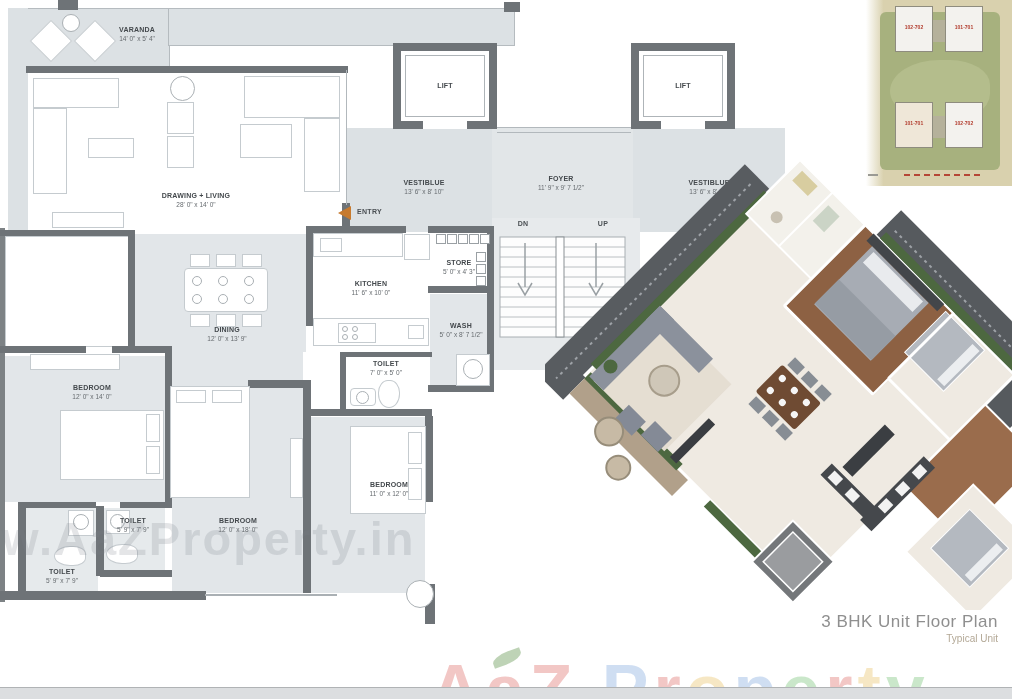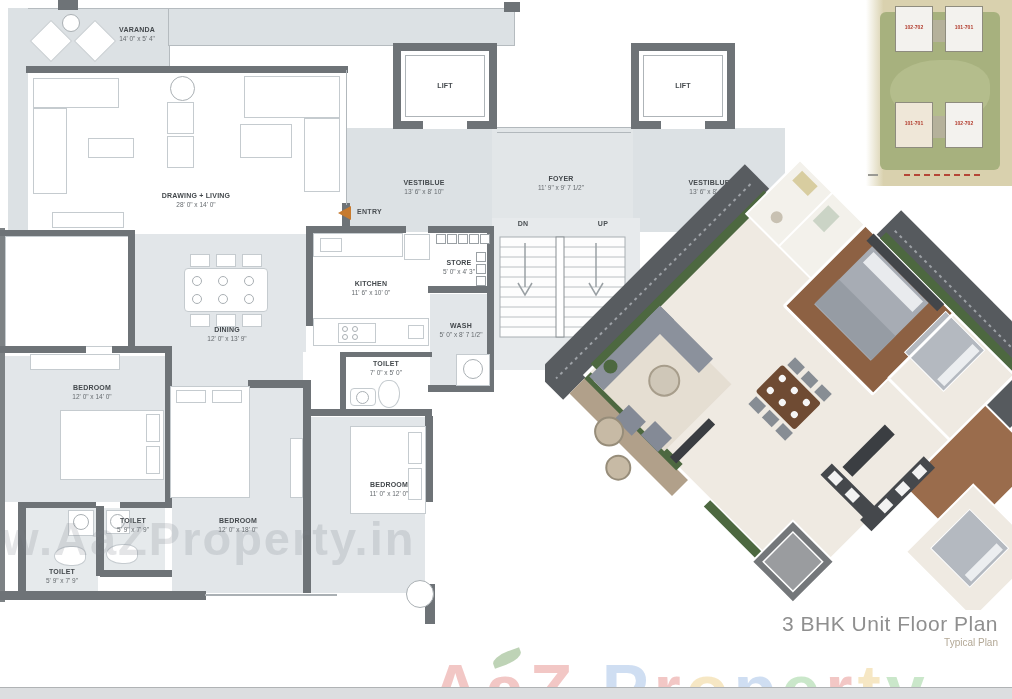--- a/index.html
+++ b/index.html
@@ -15,21 +15,21 @@
   .lbl .dim{font-size:6.5px;color:#666b6f;}
   .tag{position:absolute;font-weight:bold;font-size:7px;color:#4a4f53;letter-spacing:.3px;}
   .gray-room{background:#e2e6e9;}
   .vest{background:#dce1e4;}
   .diamond{position:absolute;background:#fff;border:1px solid #c5cbcf;transform:rotate(45deg);box-sizing:border-box;}
   #siteplan{position:absolute;left:866px;top:0;width:146px;height:186px;
             background:linear-gradient(90deg,#ffffff 0%,#d9d1ae 12%);}
   .unit{position:absolute;width:38px;height:46px;background:#f3f2ee;border:1px solid #8e8c7e;box-sizing:border-box;}
   .unit-lbl{position:absolute;width:38px;text-align:center;font-size:5px;font-weight:bold;color:#b23c2d;letter-spacing:0;}
   #title-block{position:absolute;right:14px;top:612px;text-align:right;}
-  #title-main{font-size:21px;color:#8f8f8f;letter-spacing:.5px;}
+  #title-main{font-size:17px;color:#8f8f8f;letter-spacing:.5px;}
   #title-sub{font-size:10px;color:#b3a896;margin-top:1px;}
   #wm-mid{position:absolute;left:-75px;top:511px;font-size:47px;font-weight:bold;letter-spacing:2px;
           color:rgba(120,127,134,0.20);white-space:nowrap;}
   #wm-brand{position:absolute;left:430px;top:650px;font-size:70px;font-weight:bold;letter-spacing:5px;
             opacity:.32;white-space:nowrap;}
   #bottom-bar{position:absolute;left:0;top:687px;width:1012px;height:12px;background:#dcdee0;border-top:1px solid #b0b3b5;}
   svg{position:absolute;}
 </style>
 </head>
 <body>
@@ -364,17 +364,17 @@
     <div style="position:absolute;left:38px;top:174px;width:76px;border-top:2px dashed #b54637;"></div>
     <div style="position:absolute;left:2px;top:174px;width:10px;height:2px;background:#9a9a94;"></div>
   </div>
 
   <div id="wm-mid">www.AaZProperty.in</div>
   <div id="wm-brand"><span style="color: rgb(217, 83, 79);">A</span><span style="color: rgb(217, 83, 79);">a</span><span style="color: rgb(217, 83, 79);">Z</span><span style="color: rgb(0, 0, 0);"> </span><span style="color: rgb(110, 155, 216);">P</span><span style="color: rgb(217, 83, 79);">r</span><span style="color: rgb(230, 184, 76);">o</span><span style="color: rgb(110, 155, 216);">p</span><span style="color: rgb(92, 184, 92);">e</span><span style="color: rgb(217, 83, 79);">r</span><span style="color: rgb(230, 184, 76);">t</span><span style="color: rgb(92, 184, 92);">y</span></div>
   <div style="position:absolute;left:492px;top:652px;width:30px;height:12px;background:#5d9048;border-radius:60% 0 60% 0;transform:rotate(-20deg);opacity:.4;"></div>
 
   <div id="title-block">
     <div id="title-main">3 BHK Unit Floor Plan</div>
-    <div id="title-sub">Typical Plan</div>
+    <div id="title-sub">Typical Unit</div>
   </div>
 
   <div id="bottom-bar"></div>
 </div>
 
 </body></html>

